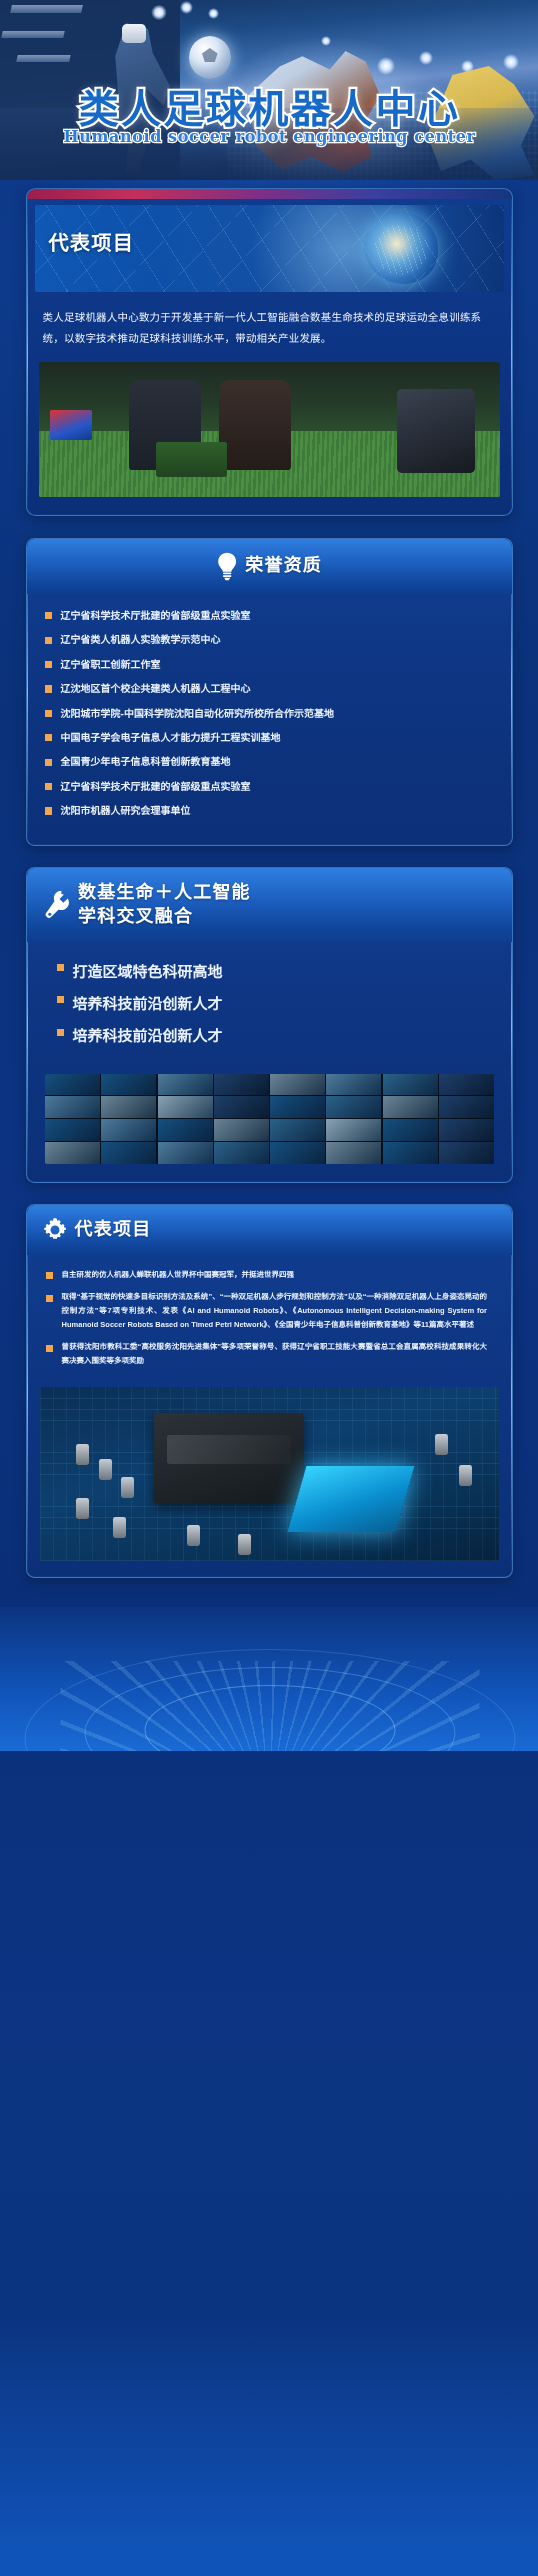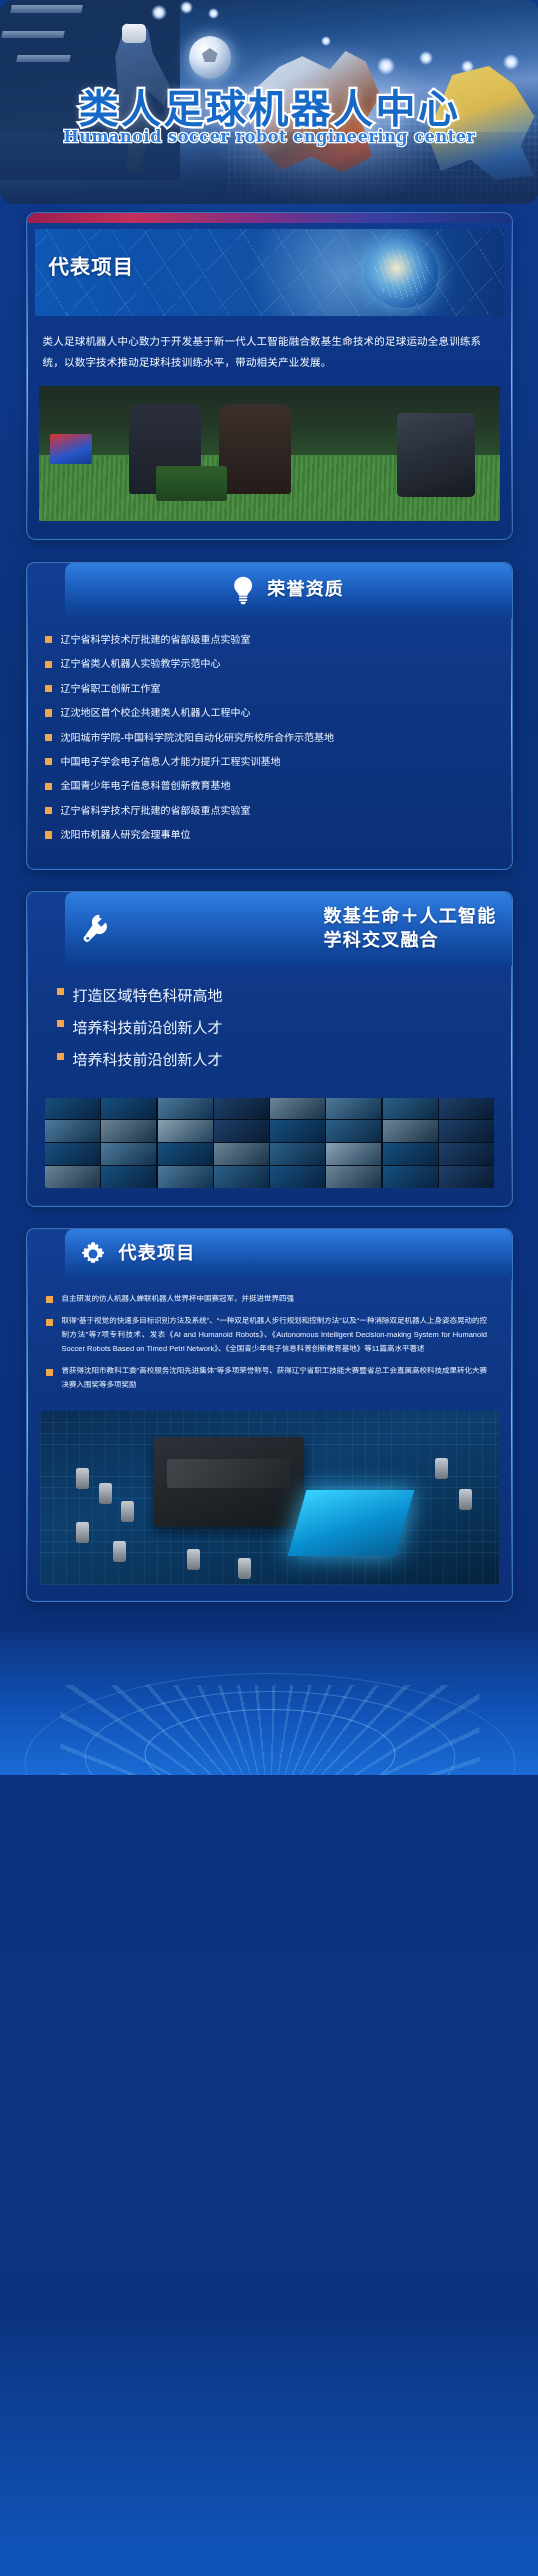--- a/index.html
+++ b/index.html
@@ -13,23 +13,22 @@
     width:539px; height:2576px;
     position:relative;
     overflow:hidden;
     background:
       radial-gradient(ellipse 539px 359px at 50% 2%, #1b56b8 0%, rgba(13,49,120,0) 60%),
       linear-gradient(180deg,#0d3580 0%,#0e3a8c 10%,#0a3179 28%,#0c3382 45%,#0a2f78 62%,#0c3482 78%,#0b3480 90%,#1053b8 99%);
   }
 
   
   .hero {
-    position:relative; width:539px; height:204px; overflow:hidden;
+    position:relative; width:539px; height:180px; overflow:hidden;
     background:linear-gradient(175deg,#14305e 0%,#1d4b86 22%,#3f6fae 40%,#6a8ec8 50%,#3c6aa8 62%,#1d3f72 80%,#16305c 100%);
-    border-radius:14px;
   }
   .hero-glow {
     position:absolute; left:38%; top:18%; width:251px; height:180px;
     background:radial-gradient(ellipse at center, rgba(255,255,255,.85) 0%, rgba(190,215,255,.42) 28%, rgba(120,165,230,0) 68%);
     filter:blur(1.2px);
   }
   .hero-stands {
     position:absolute; left:0; top:0; width:180px; height:180px;
     background:
       repeating-linear-gradient(98deg, rgba(255,255,255,.10) 0 1.2px, rgba(0,0,0,0) 1.2px 5.4px),
@@ -173,31 +172,31 @@
   }
   .intro-photo .screen {
     position:absolute; left:10.8px; bottom:57px; width:42px; height:30px; border-radius:1.8px;
     background:linear-gradient(160deg,#d33 0%,#2757c9 60%,#133a8e 100%);
   }
 
   
   .sec-head {
     position:relative; padding:13px 15.6px; border-radius:8.4px 8.4px 0 0;
     background:linear-gradient(180deg,#2f7fe0 0%,#1f63c4 38%,#11489f 78%,#0d3d8f 100%);
-    display:flex; align-items:center; gap:14px;margin-left:38px;
+    display:flex; align-items:center; gap:8px;
   }
   .sec-head.center { justify-content:center; }
   .sec-title {
     font-size:18px; font-weight:bold; color:#fff; letter-spacing:1.2px;
     text-shadow:0 1.2px 2.4px rgba(0,0,0,.35); line-height:1.32;
   }
   .sec-icon { flex:0 0 auto; display:flex; align-items:center; justify-content:center; }
   .sec-body { padding:14.4px 18px 17px; }
 
-  ul.bullets { list-style:none; }
+  ul.bullets { list-style:none;font-weight:bold; }
   ul.bullets li {
     display:flex; gap:8.4px; align-items:flex-start;
     color:#eaf2ff; margin-bottom:8.4px;
   }
   ul.bullets li .bx {
     flex:0 0 auto; width:7.2px; height:7.2px; background:#f3a64b; margin-top:4.2px;
   }
   .list-sm li { font-size:10px; line-height:1.6; }
   .list-lg li { font-size:15px; line-height:1.6; margin-bottom:13px; }
   .list-lg li .bx { width:9px; height:9px; margin-top:5.4px; }
@@ -380,21 +379,21 @@
             <span>沈阳市机器人研究会理事单位</span>
           </li>
       </ul>
     </div>
   </div>
 
   <div class="card">
     <div class="card-edge-l"></div>
     <div class="card-edge-r"></div>
 
-    <div class="sec-head" style="padding-left:51px;justify-content:flex-end;">
+    <div class="sec-head" style="padding-left:51px;">
       <span class="sec-icon" style="position:absolute;left:18px;top:50%;transform:translateY(-50%);">
         <svg width="25" height="31" viewBox="0 0 42 52" aria-hidden="true">
           <path d="M27.5 2c-7 0-12.6 5.7-12.6 12.7 0 1.8.4 3.5 1 5L3.2 37.6a5.6 5.6 0 1 0 7.9 7.9L23 33.6c1.4.6 3 1 4.6 1 7 0 12.6-5.7 12.6-12.7 0-2.6-.8-5-2.1-7l-7.3 7.3-6.4-6.4 7.3-7.3c-1.3-.5-2.7-.8-4.2-.8z" fill="#fff"></path>
           <circle cx="8" cy="41.5" r="2.6" fill="#1f63c4"></circle>
         </svg>
       </span>
       <span class="sec-title">
         <span>数基生命＋人工智能</span><br>
         <span>学科交叉融合</span>
       </span>

